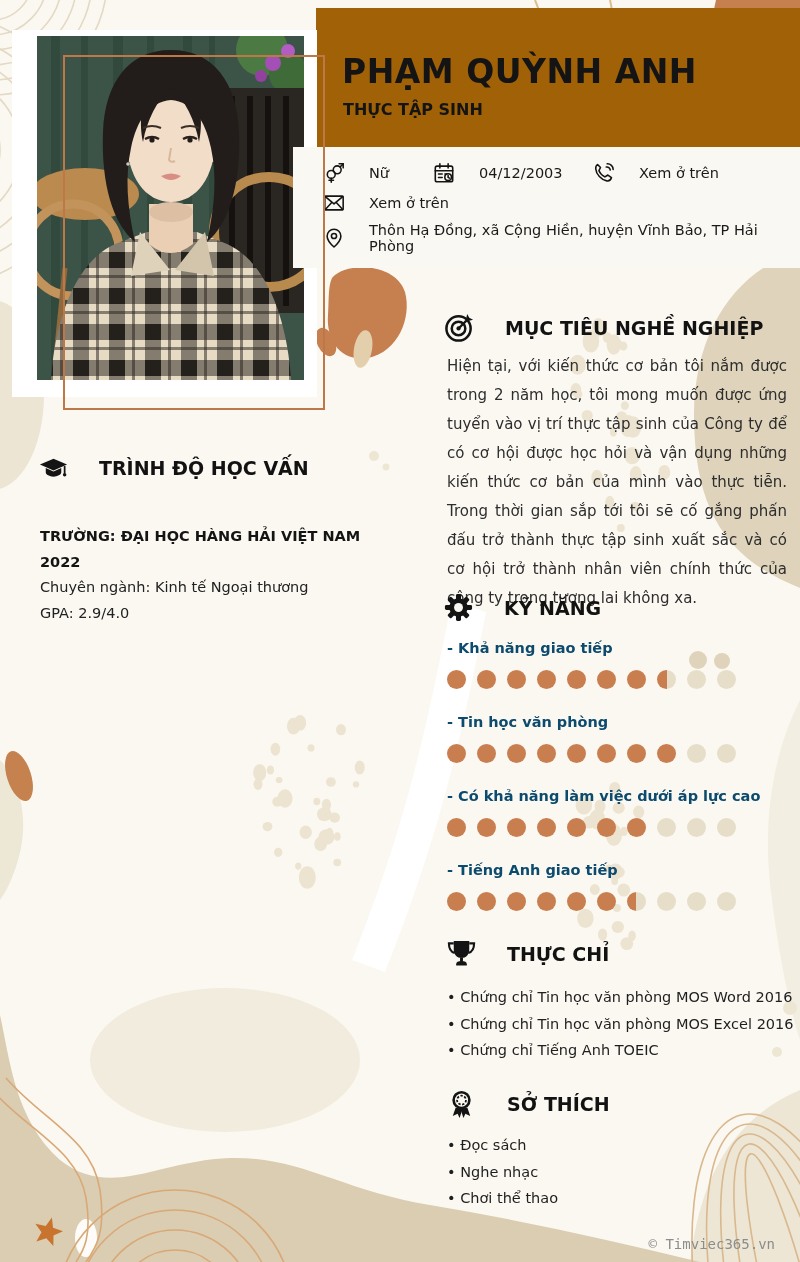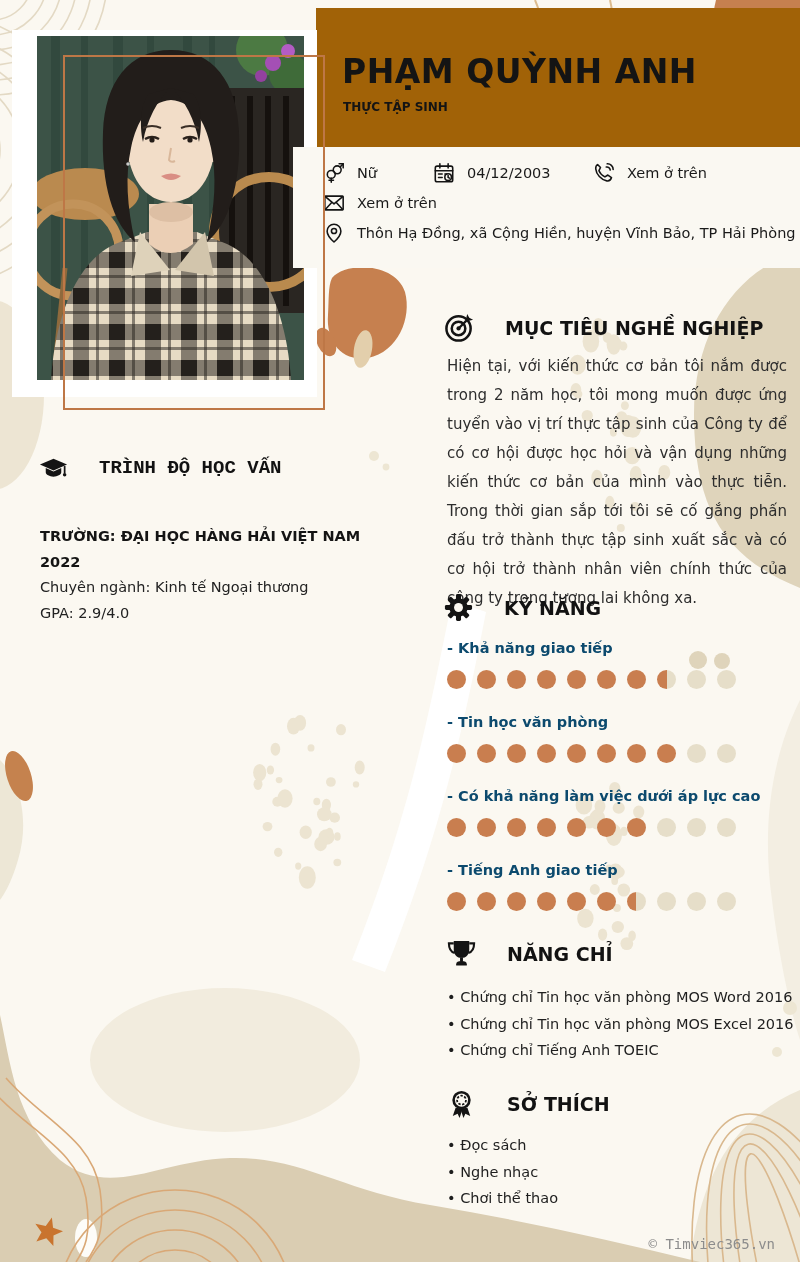--- a/index.html
+++ b/index.html
@@ -6,40 +6,40 @@
   .page{
     position:relative;width:800px;height:1262px;margin:0 auto;
     background:#FBF8F1;overflow:hidden;
     font-family:"DejaVu Sans","Liberation Sans",sans-serif;
     color:#1c1c1c;
   }
   .bg-deco{position:absolute;left:0;top:0;width:800px;height:1262px;z-index:0;}
   
   .header-band{position:absolute;left:316px;top:8px;width:484px;height:139px;background:#a16207;z-index:4;}
   .name{position:absolute;left:26px;top:44px;font-size:33px;font-weight:700;letter-spacing:.5px;color:#141414;white-space:nowrap;}
-  .job-title{position:absolute;left:27px;top:92px;font-size:12px;font-weight:700;color:#141414;}
+  .job-title{position:absolute;left:27px;top:92px;font-size:16px;font-weight:700;color:#141414;}
   
   .photo-card{position:absolute;left:12px;top:30px;width:305px;height:367px;background:#ffffff;z-index:6;}
   .photo{position:absolute;left:25px;top:6px;width:267px;height:344px;display:block;}
   .photo-frame{position:absolute;left:63px;top:55px;width:258px;height:351px;border:2px solid #BE7746;z-index:40;}
   
   .contact-card{position:absolute;left:293px;top:147px;width:507px;height:121px;background:#FAF8F2;z-index:8;}
-  .contact-item{position:absolute;display:flex;align-items:center;gap:12px;font-size:14.5px;color:#1a1a1a;}
+  .contact-item{position:absolute;display:flex;align-items:center;gap:24px;font-size:14.5px;color:#1a1a1a;}
   .ci-gender{left:30px;top:15px;}
   .ci-dob{left:140px;top:15px;}
   .ci-phone{left:300px;top:15px;}
   .ci-email{left:30px;top:45px;}
   .ci-address{left:30px;top:75px;}
   .cicon{width:22px;height:22px;flex:0 0 auto;}
   
   .section-head{position:absolute;display:flex;align-items:center;gap:30px;z-index:9;}
   .section-head .sicon{width:31px;height:31px;flex:0 0 auto;}
   .section-head .stitle{font-size:19px;font-weight:700;color:#121212;white-space:nowrap;}
   .sh-objective{left:444px;top:312px;}
-  .sh-education{left:38px;top:452px;font-family:Liberation Mono, monospace;}
+  .sh-education{left:38px;top:452px;}
   .sh-skills{left:443px;top:592px;}
   .sh-certs{left:446px;top:938px;}
   .sh-hobbies{left:446px;top:1088px;}
   .objective-body{
     position:absolute;left:447px;top:352px;width:340px;z-index:9;
     font-size:15px;line-height:29px;text-align:justify;color:#2d2d2d;
   }
   .education-block{position:absolute;left:40px;top:524px;width:330px;z-index:9;font-size:14.5px;line-height:25.5px;color:#222;}
   .edu-bold{font-weight:700;color:#141414;}
   .skills-list{position:absolute;left:447px;top:640px;width:340px;z-index:9;}
@@ -437,21 +437,21 @@
       </div>
     </div>
 
   <div class="section-head sh-certs">
     <svg class="sicon" viewBox="0 0 32 32">
       <path class="icf" d="M8,3 L24,3 L24,12 C24,17 20.5,20.5 16,20.5 C11.5,20.5 8,17 8,12 Z"></path>
       <path d="M8,5.5 L3,5.5 C3,11 5,14.5 9,15.5 M24,5.5 L29,5.5 C29,11 27,14.5 23,15.5" stroke="#141414" stroke-width="2.2" fill="none"></path>
       <rect x="14.5" y="20" width="3" height="4.5" fill="#141414"></rect>
       <path class="icf" d="M10.5,27 C10.5,25 12.5,23.8 16,23.8 C19.5,23.8 21.5,25 21.5,27 L21.5,28.5 L10.5,28.5 Z"></path>
     </svg>
-    <span class="stitle">NĂNG CHỈ</span>
+    <span class="stitle">THỰC CHỈ</span>
   </div>
   <div class="bullet-list bl-certs">
       <div>• Chứng chỉ Tin học văn phòng MOS Word 2016</div>
       <div>• Chứng chỉ Tin học văn phòng MOS Excel 2016</div>
       <div>• Chứng chỉ Tiếng Anh TOEIC</div>
     </div>
 
   <div class="section-head sh-hobbies">
     <svg class="sicon" viewBox="0 0 32 32">
       <g fill="#141414">

